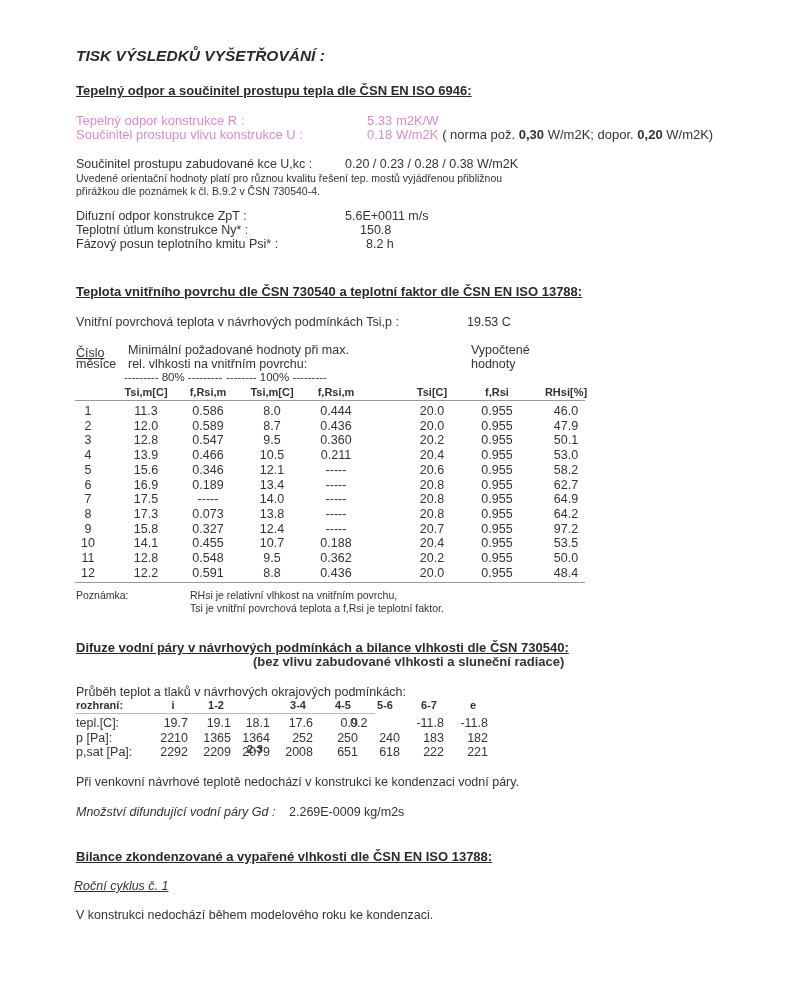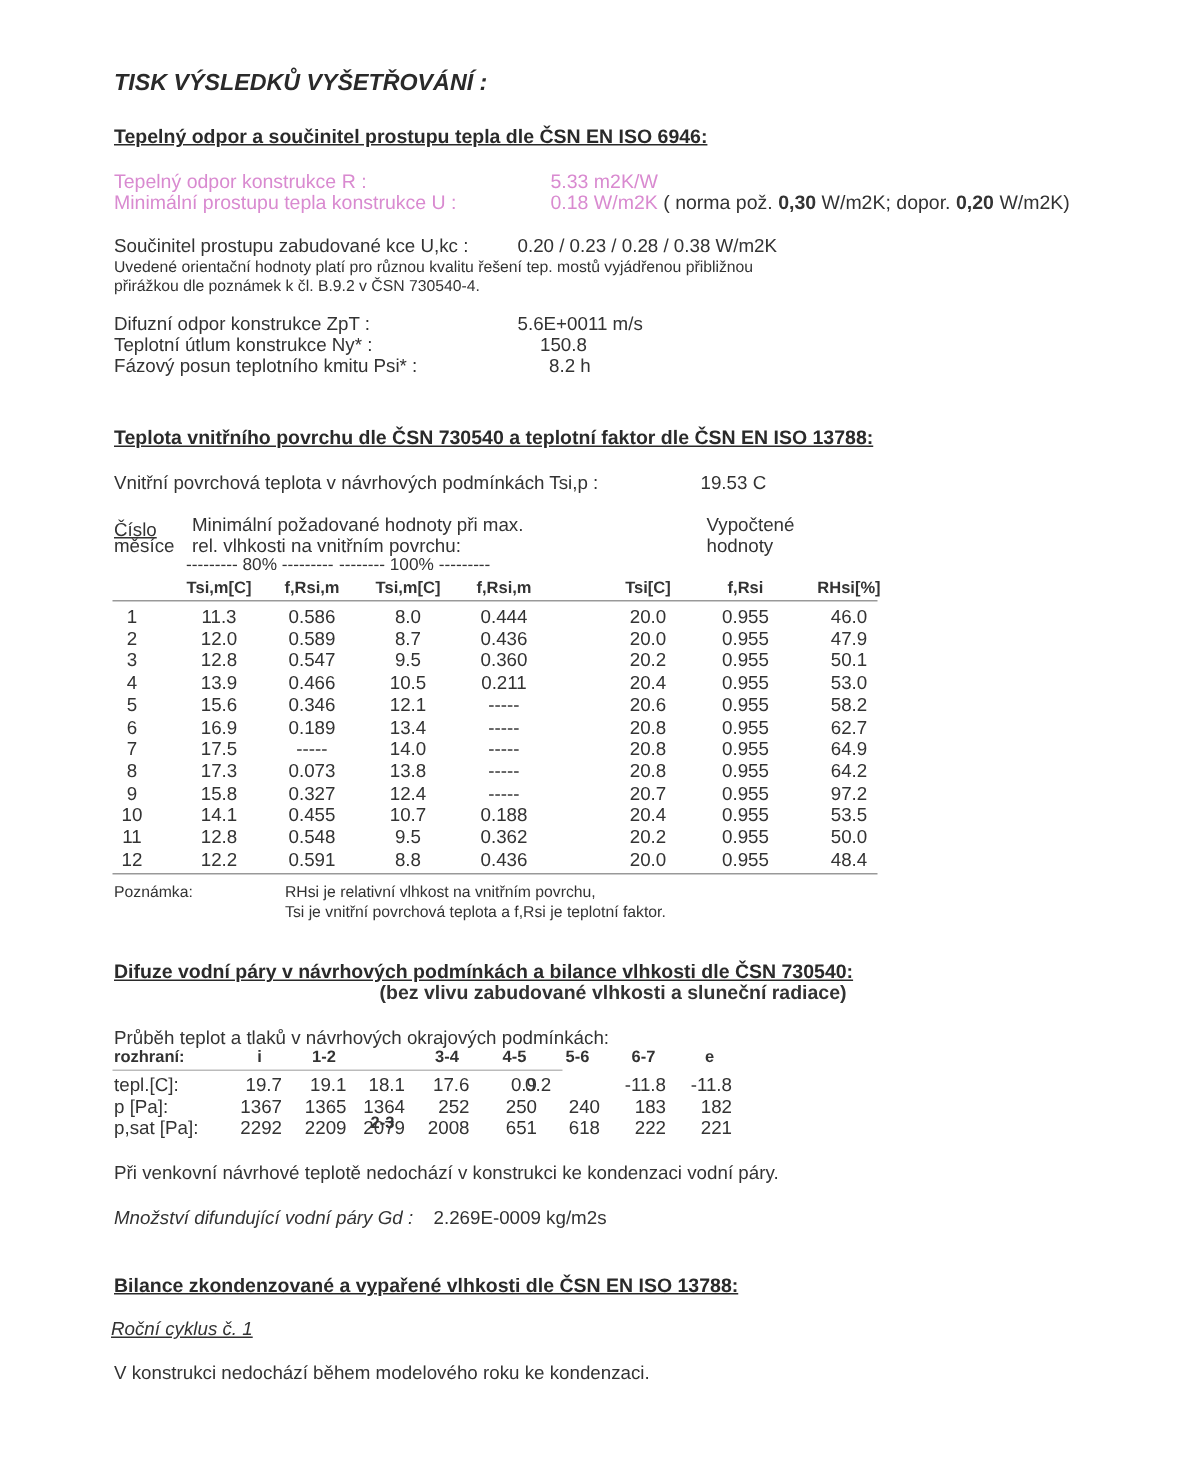--- a/index.html
+++ b/index.html
@@ -17,21 +17,21 @@
   .thead { font-weight: bold; font-size: 11px; }
 </style>
 </head>
 <body>
 
 <div class="abs title">TISK VÝSLEDKŮ VYŠETŘOVÁNÍ :</div>
 
 <div class="abs h2" style="left:76px;top:83px;">Tepelný odpor a součinitel prostupu tepla dle ČSN EN ISO 6946:</div>
 <div class="abs pink" style="left:76px;top:113px;font-size:13px;">Tepelný odpor konstrukce R :</div>
 <div class="abs pink" style="left:367px;top:113px;font-size:13px;">5.33 m2K/W</div>
-<div class="abs pink" style="left:76px;top:127px;font-size:13px;">Minimální prostupu tepla konstrukce U :</div>
+<div class="abs pink" style="left:76px;top:127px;font-size:13px;">Součinitel prostupu vlivu konstrukce U :</div>
 <div class="abs" style="left:367px;top:127px;font-size:13px;">
   <span class="pink">0.18 W/m2K</span>
   <span>( norma pož.</span>
   <span class="b">0,30</span>
   <span>W/m2K;  dopor.</span>
   <span class="b">0,20</span>
   <span>W/m2K)</span>
 </div>
 
 <div class="abs" style="left:76px;top:157px;">Součinitel prostupu zabudované kce U,kc :</div>
@@ -214,21 +214,21 @@
       <div class="abs" style="left: 181px; width: 50px; text-align: right; top: 716px;">19.1</div>
       <div class="abs" style="left: 220px; width: 50px; text-align: right; top: 716px;">18.1</div>
       <div class="abs" style="left: 263px; width: 50px; text-align: right; top: 716px;">17.6</div>
       <div class="abs" style="left: 308px; width: 50px; text-align: right; top: 716px;">0.9</div>
       <div class="abs" style="left: 350px; width: 50px; top: 716px;">0.2</div>
       <div class="abs" style="left: 394px; width: 50px; text-align: right; top: 716px;">-11.8</div>
       <div class="abs" style="left: 438px; width: 50px; text-align: right; top: 716px;">-11.8</div>
     </div>
     <div>
       <div class="abs" style="left: 76px; top: 730.5px;">p [Pa]:</div>
-      <div class="abs" style="left: 138px; width: 50px; text-align: right; top: 730.5px;">1367</div>
+      <div class="abs" style="left: 138px; width: 50px; text-align: right; top: 730.5px;">2210</div>
       <div class="abs" style="left: 181px; width: 50px; text-align: right; top: 730.5px;">1365</div>
       <div class="abs" style="left: 220px; width: 50px; text-align: right; top: 730.5px;">1364</div>
       <div class="abs" style="left: 263px; width: 50px; text-align: right; top: 730.5px;">252</div>
       <div class="abs" style="left: 308px; width: 50px; text-align: right; top: 730.5px;">250</div>
       <div class="abs" style="left: 350px; width: 50px; text-align: right; top: 730.5px;">240</div>
       <div class="abs" style="left: 394px; width: 50px; text-align: right; top: 730.5px;">183</div>
       <div class="abs" style="left: 438px; width: 50px; text-align: right; top: 730.5px;">182</div>
     </div>
     <div>
       <div class="abs" style="left: 76px; top: 745px;">p,sat [Pa]:</div>

